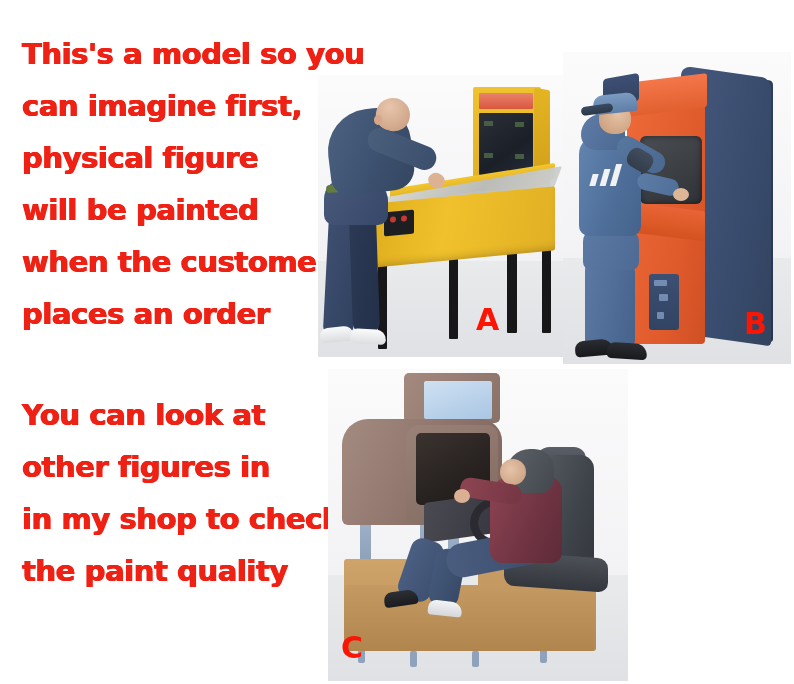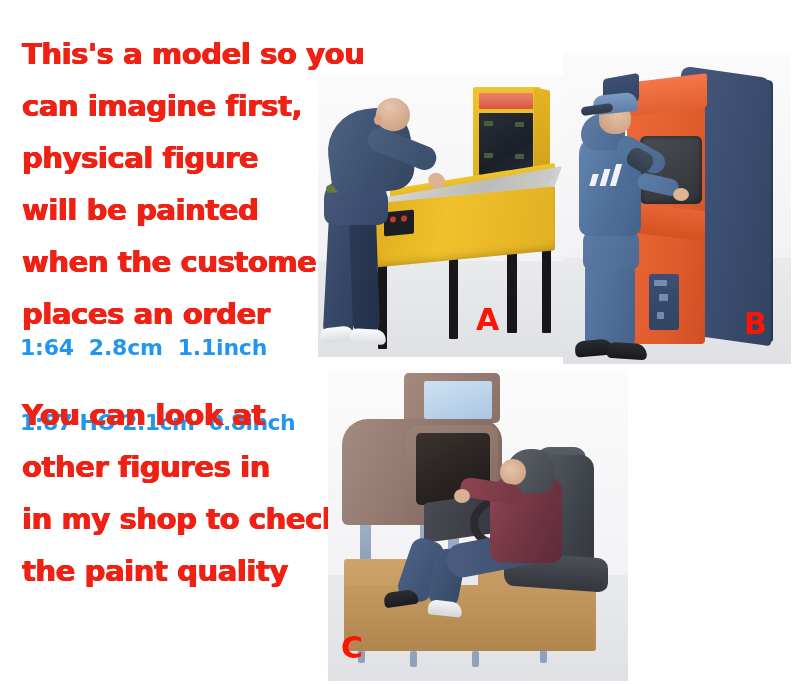--- a/index.html
+++ b/index.html
@@ -258,24 +258,20 @@
 
 <div class="stage">
 
   <div class="redblock" id="headline-text">This's a model so you
 can imagine first,
 physical figure
 will be painted
 when the customer
 places an order</div>
 
-  <div class="blueblock">
-    <div>1:64  2.8cm  1.1inch</div>
-    <div class="l2">1:87 HO 2.1cm  0.8inch</div>
-  </div>
 
   <div class="redblock" id="shopnote-text">You can look at
 other figures in
 in my shop to check
 the paint quality</div>
 
   <div class="panel" id="photo-panel-a">
     <div class="bg"></div>
     <div class="floor"></div>
 

